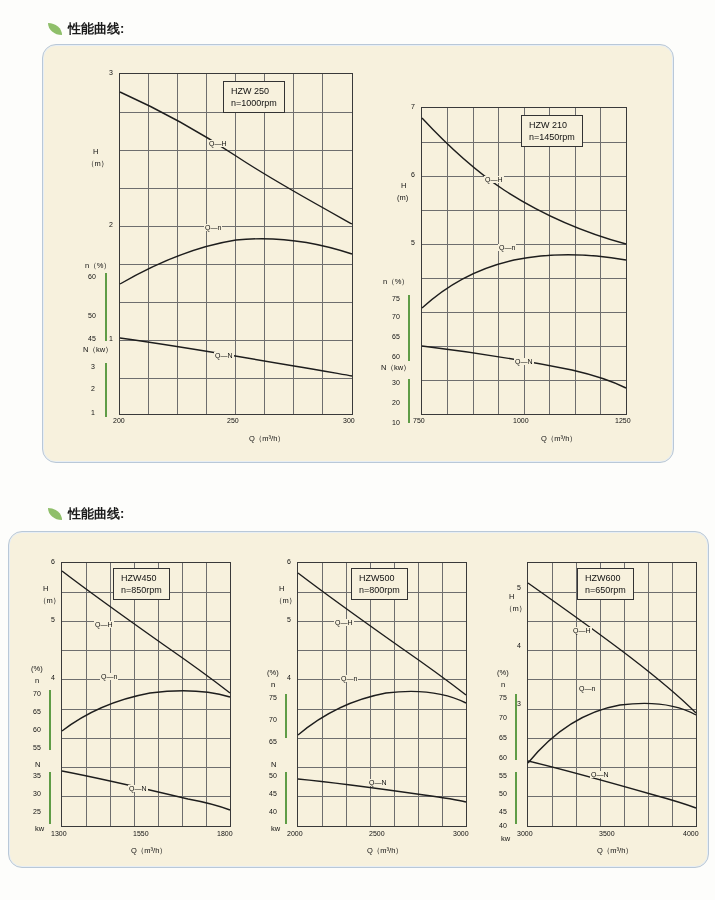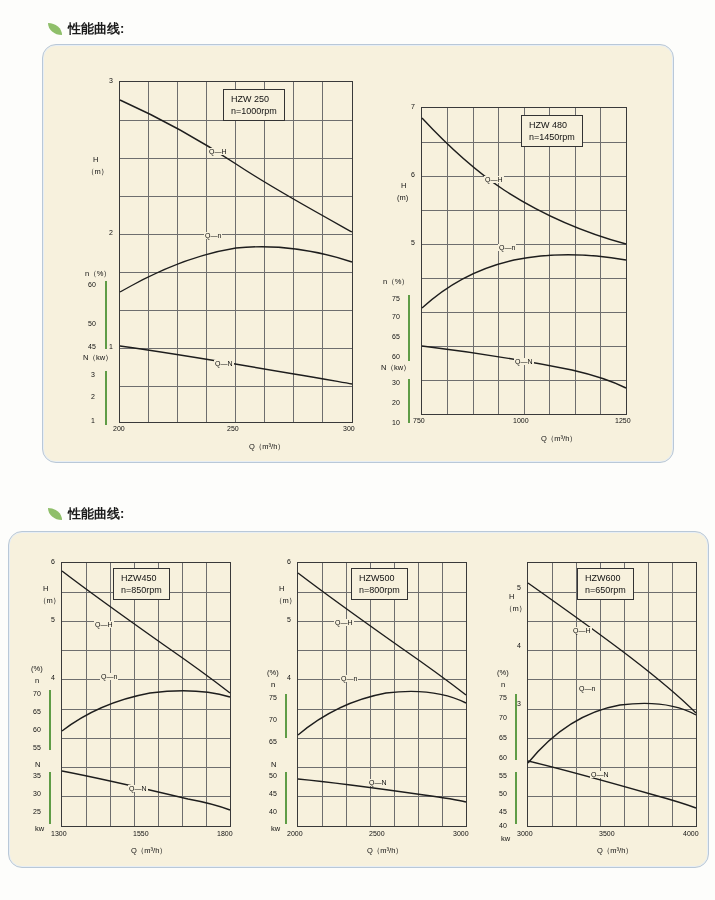--- a/index.html
+++ b/index.html
@@ -32,21 +32,21 @@
 </head>
 <body>
 
 <div class="section-title" style="position:absolute;left:48px;top:20px;">
   <span class="leaf"></span>
   <span>性能曲线:</span>
 </div>
 
 <div class="panel" style="left:42px;top:44px;width:630px;height:417px;">
 
-  <div class="chart" style="left:0;top:8px;width:330px;height:404px;">
+  <div class="chart" style="left:0;top:0;width:330px;height:404px;">
     <div class="plot" style="left:76px;top:28px;width:232px;height:340px;">
       <div class="grid-v" style="left:28px;"></div>
         <div class="grid-v" style="left:57px;"></div>
       <div class="grid-v" style="left:86px;"></div>
         <div class="grid-v" style="left:115px;"></div>
       <div class="grid-v" style="left:144px;"></div>
         <div class="grid-v" style="left:173px;"></div>
       <div class="grid-v" style="left:202px;"></div>
       <div class="grid-h" style="top:38px;"></div>
         <div class="grid-h" style="top:76px;"></div>
@@ -116,21 +116,21 @@
         <path d="M0,10 C26,38 52,62 82,82 C116,104 160,124 204,136"></path>
         <path d="M0,200 C26,176 56,160 92,152 C132,144 170,146 204,152"></path>
         <path d="M0,238 C50,244 100,252 150,262 C176,268 192,274 204,280"></path>
       </svg>
       <div class="curve-lbl" style="left:62px;top:68px;">Q—H</div>
       <div class="curve-lbl" style="left:76px;top:136px;">Q—n</div>
       <div class="curve-lbl" style="left:92px;top:250px;">Q—N</div>
     </div>
 
     <div class="title-box" style="left:148px;top:70px;">
-      <div>HZW 480</div>
+      <div>HZW 210</div>
       <div>n=1450rpm</div>
     </div>
 
     <div class="axis-lbl" style="left:28px;top:136px;">H</div>
     <div class="axis-lbl" style="left:24px;top:148px;">(m)</div>
     <div class="tick-lbl" style="left:38px;top:58px;">7</div>
     <div class="tick-lbl" style="left:38px;top:126px;">6</div>
     <div class="tick-lbl" style="left:38px;top:194px;">5</div>
 
     <div class="axis-lbl" style="left:10px;top:232px;">n（%）</div>

